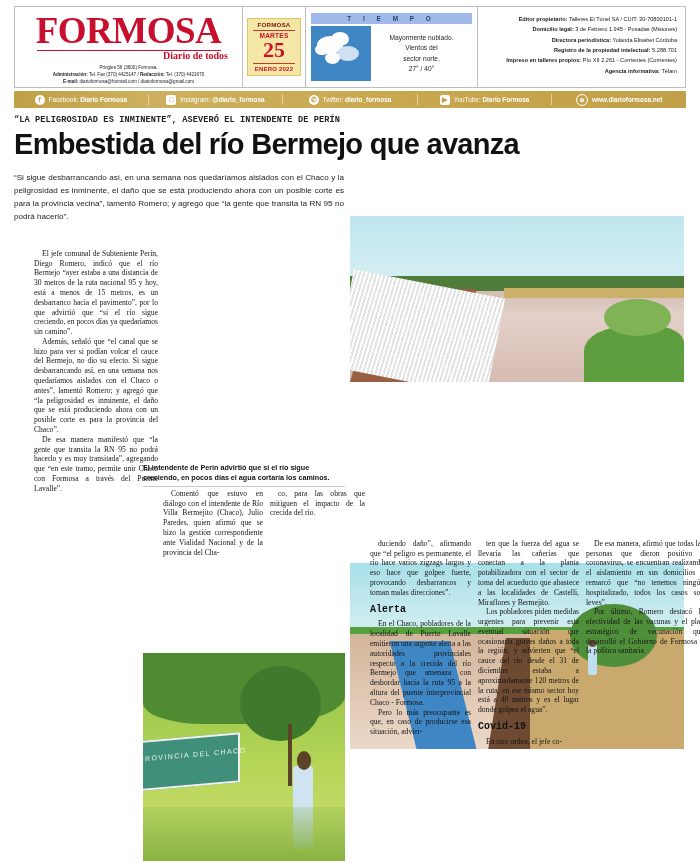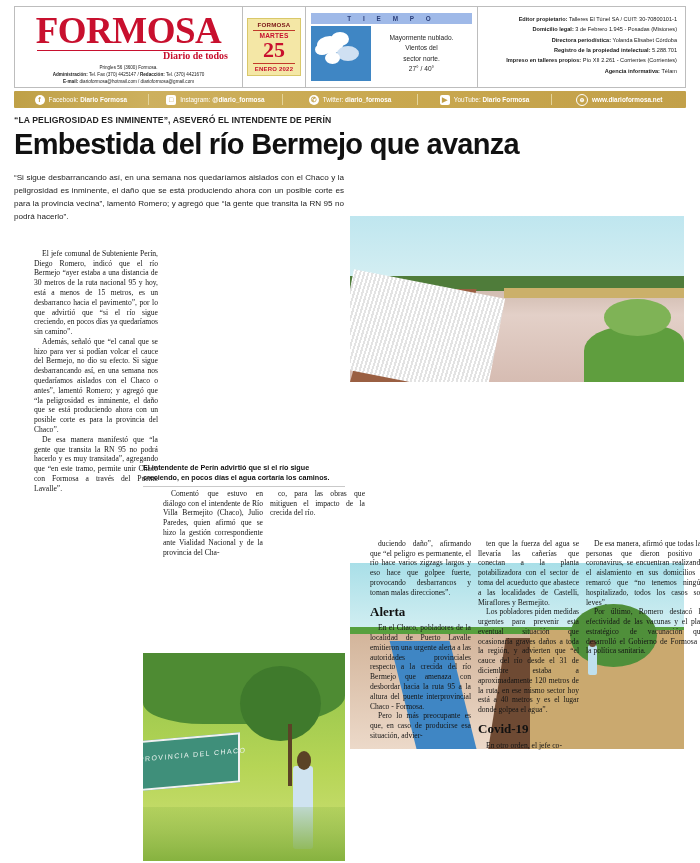--- a/index.html
+++ b/index.html
@@ -117,21 +117,21 @@
   .soc-ico.circle{border-radius:50%;}
   .soc-ico.hollow{background:transparent;color:#fff;border:1px solid #fff;border-radius:50%;font-size:6px;}
   .soc-txt{
     font-family:"Liberation Sans",sans-serif;font-size:6.4px;color:#fff;white-space:nowrap;
   }
   .soc-txt b{font-weight:bold;}
 
   
   .kicker{
     margin-top:7px;
-    font-family:Liberation Sans, sans-serif;
+    font-family:Liberation Mono, monospace;
     font-weight:bold;font-size:8.6px;color:#222;letter-spacing:.1px;
   }
   .headline{
     font-family:"Liberation Sans",sans-serif;
     font-weight:bold;
     font-size:29px;line-height:1.1;
     color:#111;letter-spacing:-0.7px;
     margin-top:4px;
   }
 
@@ -148,22 +148,22 @@
 
   .col{
     font-family:"Liberation Serif",serif;
     font-size:7.6px;line-height:1.29;color:#151515;
     text-align:justify;
     -webkit-hyphens:auto;hyphens:auto;margin-left:20px;
   }
   .col p{margin:0;text-indent:8px;}
   .col p.first{text-indent:8px;}
   .subhead{
-    font-family:Liberation Serif, serif;
-    font-weight:bold;font-size:13px;color:#111;
+    font-family:Liberation Mono, monospace;
+    font-weight:bold;font-size:10px;color:#111;
     margin:6px 0 3px 0;
   }
 
   
   .abs{position:absolute;}
 
   .photo{background:#cfe8ee;overflow:hidden;position:relative;}
 
   .caption{
     font-family:"Liberation Sans",sans-serif;

